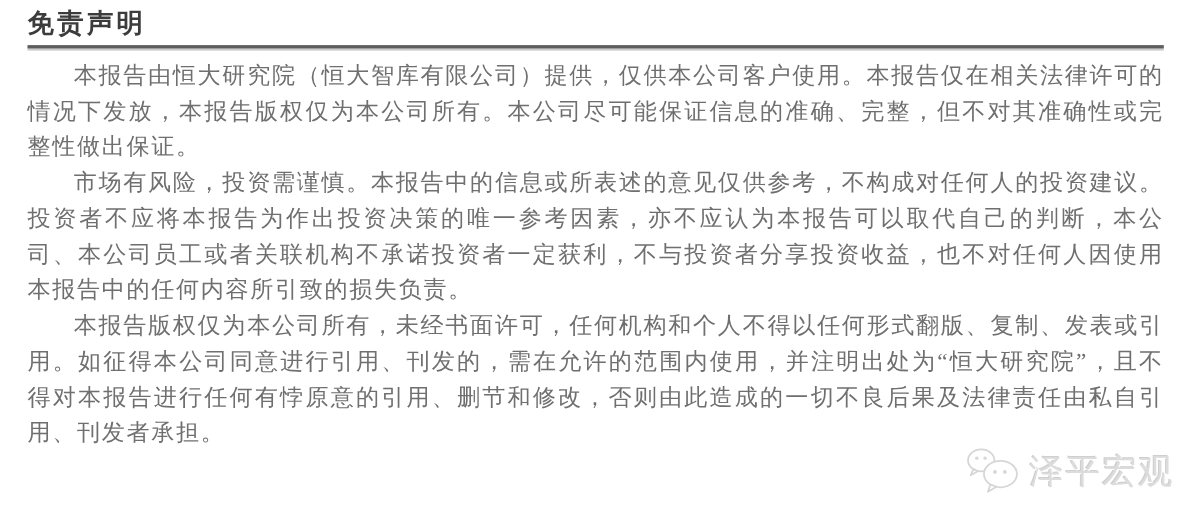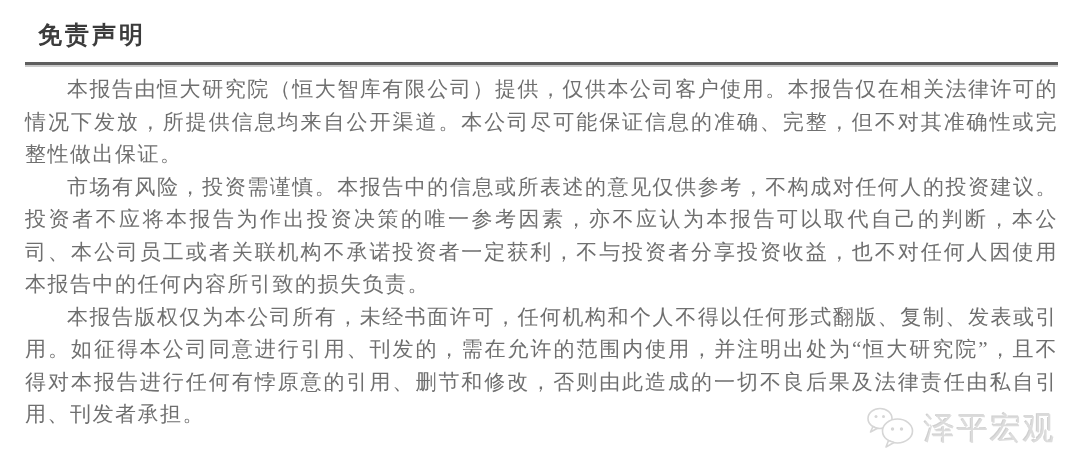--- a/index.html
+++ b/index.html
@@ -16,21 +16,21 @@
   }
   .page {
     padding: 8px 22px 0 25px;
   }
   .doc-title {
     font-size: 24px;
     font-weight: bold;
     color: #3c3c3c;
     letter-spacing: 3px;
     line-height: 28px;
-    margin: 13px;
+    margin: 0;
   }
   .title-rule {
     margin-top: 5px;
     height: 3px;
     background: #5e5e5e;
     box-shadow: 0 2px 0 rgba(160,160,160,0.55);
   }
   .body-text {
     margin-top: 8px;
   }
@@ -39,21 +39,21 @@
     text-indent: 2em;
     font-size: 21px;
     line-height: 32.5px;
     letter-spacing: 1.5px;
     color: #6f6f6f;
     text-align: justify;
     text-justify: inter-character;
   }
   .watermark {
     position: absolute;
-    right: 24px;
+    right: 12px;
     bottom: 12px;
     display: flex;
     align-items: center;
     gap: 6px;
     user-select: none;
   }
   .watermark .wm-text {
     font-size: 31px;
     letter-spacing: 2px;
     color: #dcdcdc;
@@ -66,21 +66,21 @@
   }
 </style>
 </head>
 <body>
 
 <div class="page">
   <h1 class="doc-title">免责声明</h1>
   <div class="title-rule"></div>
 
   <div class="body-text">
-    <p>本报告由恒大研究院（恒大智库有限公司）提供，仅供本公司客户使用。本报告仅在相关法律许可的情况下发放，所提供信息均来自公开渠道。本公司尽可能保证信息的准确、完整，但不对其准确性或完整性做出保证。</p>
+    <p>本报告由恒大研究院（恒大智库有限公司）提供，仅供本公司客户使用。本报告仅在相关法律许可的情况下发放，本报告版权仅为本公司所有。本公司尽可能保证信息的准确、完整，但不对其准确性或完整性做出保证。</p>
     <p>市场有风险，投资需谨慎。本报告中的信息或所表述的意见仅供参考，不构成对任何人的投资建议。投资者不应将本报告为作出投资决策的唯一参考因素，亦不应认为本报告可以取代自己的判断，本公司、本公司员工或者关联机构不承诺投资者一定获利，不与投资者分享投资收益，也不对任何人因使用本报告中的任何内容所引致的损失负责。</p>
     <p>本报告版权仅为本公司所有，未经书面许可，任何机构和个人不得以任何形式翻版、复制、发表或引用。如征得本公司同意进行引用、刊发的，需在允许的范围内使用，并注明出处为“恒大研究院”，且不得对本报告进行任何有悖原意的引用、删节和修改，否则由此造成的一切不良后果及法律责任由私自引用、刊发者承担。</p>
 
   </div>
 </div>
 
 <div class="watermark">
   <span class="wm-icon">
     <svg width="52" height="44" viewBox="0 0 52 44" xmlns="http://www.w3.org/2000/svg">
 

